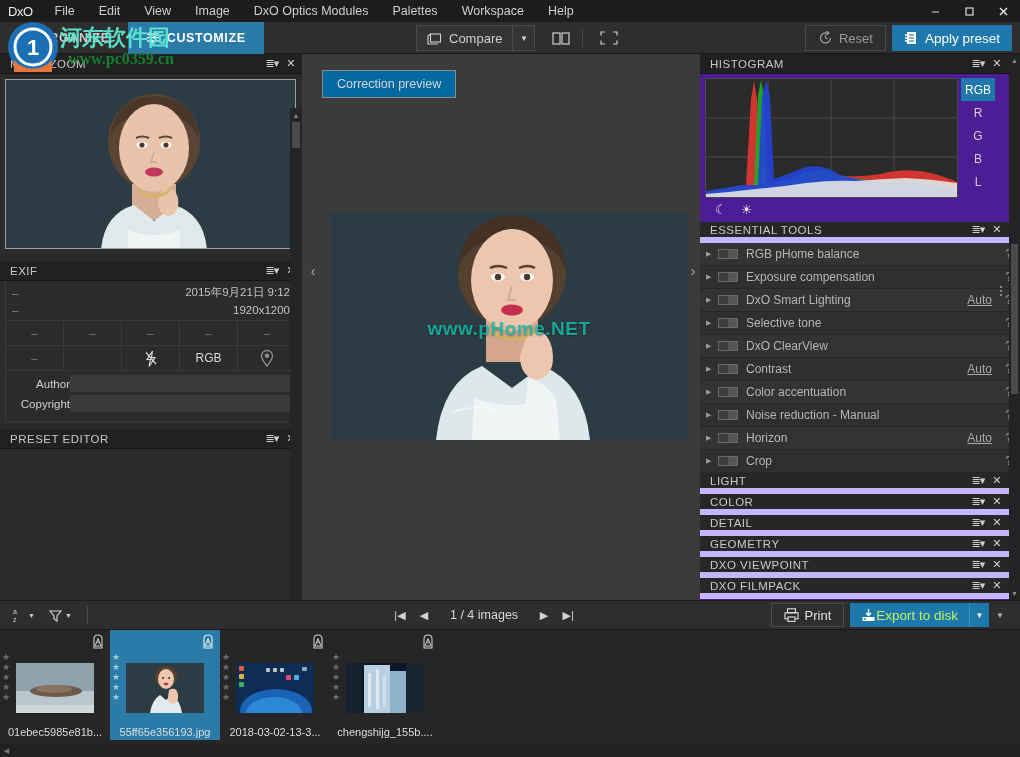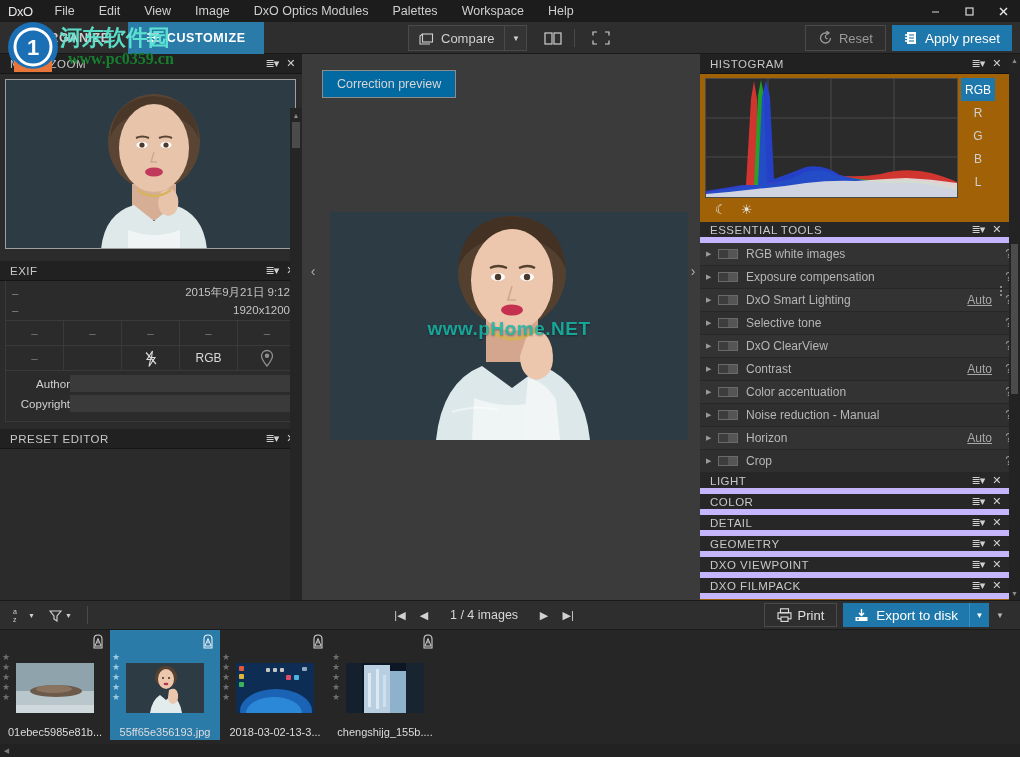--- a/index.html
+++ b/index.html
@@ -50,21 +50,21 @@
   }
   .mode-tab.active { background: #2b7ba8; color: #ffffff; }
   .tb-center {
     position: absolute; left: 408px; top: 3px;
     display: flex; align-items: center;
   }
   .compare-btn {
     display: flex; align-items: center; gap: 7px;
     height: 26px; padding: 4px 10px;
     border: 1px solid #4a4a4a; background: #343434;
-    font-size: 13px; color: #cfcfcf;
+    font-size: 13px; color: #cfcfcf; margin-left: 8px;
   }
   .compare-caret {
     width: 22px; height: 26px; border: 1px solid #4a4a4a; border-left: none;
     background: #343434; display: flex; align-items: center; justify-content: center;
     font-size: 8px; color: #d0d0d0;
   }
   .icon-btn-sq {
     width: 34px; height: 26px; margin-left: 9px;
     display: flex; align-items: center; justify-content: center;
     color: #cfcfcf;
@@ -179,21 +179,21 @@
     position: absolute; top: 260px; width: 14px; height: 22px;
     display: flex; align-items: center; justify-content: center;
     font-size: 14px; color: #b0b0b0;
   }
   .nav-left { left: 306px; }
   .nav-right { left: 686px; }
 
   
   .right-panel {
     position: absolute; top: 54px; left: 700px; width: 320px; height: 546px;
-    background: #a16207;
+    background: #4c1d95;
   }
   .hist-body { padding: 4px 6px 2px 5px; position: relative; }
   .hist-wrap { display: flex; }
   .hist-canvas {
     width: 253px; height: 120px; background: #2b2b2b;
     border: 1px solid #4a4a4a; position: relative; overflow: hidden;
   }
   .hist-chans {
     width: 34px; margin-left: 3px;
     display: flex; flex-direction: column;
@@ -279,23 +279,23 @@
   .bb-right {
     position: absolute; right: 16px; display: flex; align-items: center;
   }
   .print-btn {
     display: flex; align-items: center; gap: 6px;
     height: 24px; padding: 0 12px;
     border: 1px solid #4a4a4a; background: #2e2e2e;
     font-size: 13px; color: #e0e0e0;
   }
   .export-btn {
-    display: flex; align-items: center; gap: 7px;
+    display: flex; align-items: center; gap: 0;
     height: 24px; padding: 0 11px; margin-left: 6px;
-    background: #1e78ab; color: #ffffff; font-size: 13.5px;
+    background: #1e78ab; color: #bef264; font-size: 13.5px;
   }
   .export-caret {
     width: 20px; height: 24px; background: #1e78ab;
     border-left: 1px solid #3b90c0;
     display: flex; align-items: center; justify-content: center;
     font-size: 8px; color: #fff;
   }
   .bb-caret {
     margin-left: 7px; font-size: 8px; color: #b8b8b8;
   }
@@ -668,21 +668,21 @@
       <span class="sh-title">ESSENTIAL TOOLS</span>
       <span class="ph-icons" style="margin-right:12px;">
         <span class="ph-menu">≣▾</span>
         <span class="ph-close">✕</span>
       </span>
     </div>
     <div>
       <div class="tool-row">
         <span class="tr-tri">▶</span>
         <span class="tr-toggle"></span>
-        <span class="tr-label">RGB white images</span>
+        <span class="tr-label">RGB pHome balance</span>
         <span class="tr-auto"></span>
         <span class="tr-help">?</span>
       </div>
       <div class="tool-row">
         <span class="tr-tri">▶</span>
         <span class="tr-toggle"></span>
         <span class="tr-label">Exposure compensation</span>
         <span class="tr-auto"></span>
         <span class="tr-help">?</span>
       </div>

